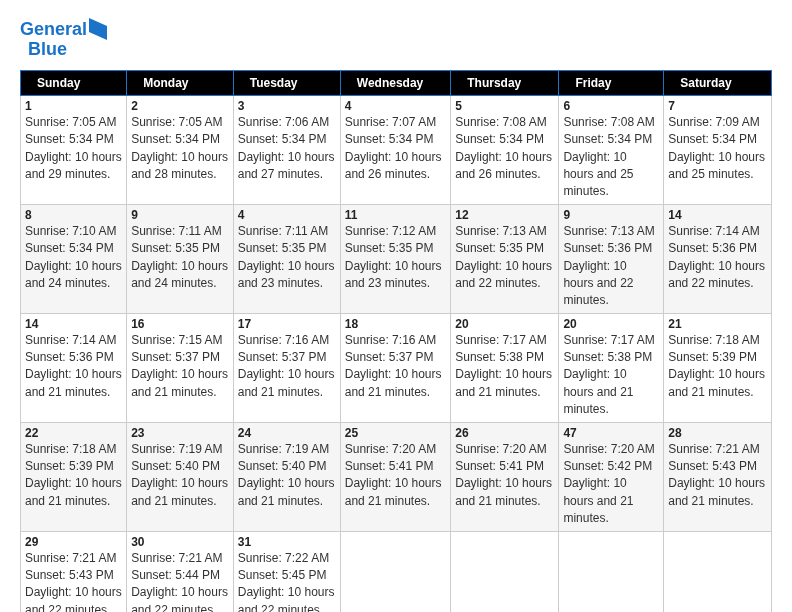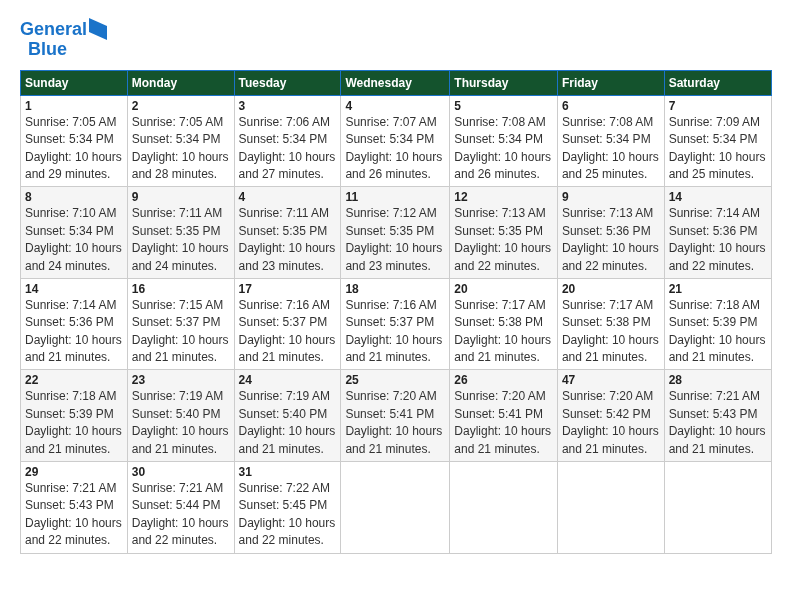--- a/index.html
+++ b/index.html
@@ -52,25 +52,25 @@
     .location {
       font-size: 14px;
       color: #444;
     }
     .calendar {
       width: 100%;
       border-collapse: collapse;
       font-size: 9.5px;
     }
     .calendar th {
-      background: #14532d;
+      background: #000000;
       color: #fff;
       font-size: 12px;
       font-weight: bold;
-      padding: 5px 4px;
+      padding: 5px 16px;
       text-align: left;
       border: 1px solid #1a73c9;
     }
     .calendar td {
       border: 1px solid #ccc;
       vertical-align: top;
       padding: 3px 4px;
       width: 113px;
       height: 90px;
       background: #fff;

